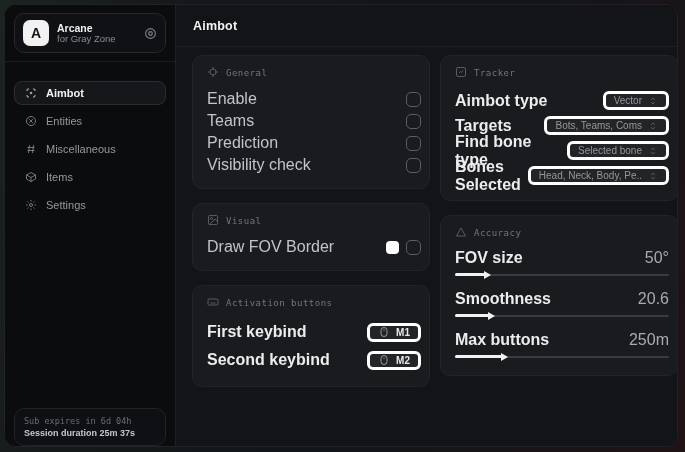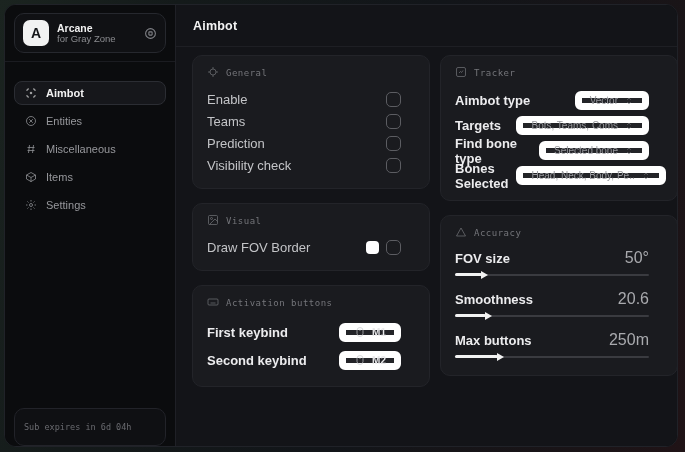--- a/index.html
+++ b/index.html
@@ -60,46 +60,46 @@
     height:42px; border-bottom:1px solid #1e1f24; display:flex; align-items:center;
     padding:0 17px;
   }
   .main-title { font-size:12.5px; font-weight:bold; color:#f4f4f4; letter-spacing:.2px; }
   .content { position:absolute; left:0; top:43px; right:0; bottom:0; }
   .col { position:absolute; top:7px; width:238px; display:flex; flex-direction:column; gap:14px; }
   .col-left  { left:16px; }
   .col-right { left:264px; }
   .card {
     background:#1a1b1f; border:1px solid #232429; border-radius:10px;
-    padding:10px 28px 12px 14px;
+    padding:10px 8px 12px 14px;
   }
   .card-header {
     display:flex; align-items:center; gap:7px;
     font-family:"DejaVu Sans Mono", monospace; font-size:9px; color:#74757a;
     letter-spacing:.5px; margin-bottom:8px;
   }
   .card-header svg { width:12px; height:12px; stroke:#74757a; fill:none; stroke-width:1.4; }
   .row { display:flex; align-items:center; justify-content:space-between; height:22px; }
-  .row-label   { font-size:13px; color:#c3c4c7; }
+  .row-label   { font-size:16px; color:#c3c4c7; }
   .row-label.bright { color:#ececee; font-weight:bold; }
   .checkbox {
     width:15px; height:15px; border:1.3px solid #5c5d62; border-radius:5px;
     background:transparent; cursor:pointer; flex:none;
   }
   .swatch { width:13px; height:13px; border-radius:4px; background:#ffffff; margin-right:7px; cursor:pointer; }
   .row-end { display:flex; align-items:center; }
   .pill {
-    background:#232428; border:7px solid #ffffff; border-radius:6px;
+    background:#232428; border:3px solid #ffffff; border-radius:6px;
     display:flex; align-items:center; gap:6px; padding:2px 8px; height:19px;
     font-size:10px; color:#96979c; cursor:pointer; white-space:nowrap;
   }
   .pill .updown svg { width:10px; height:10px; stroke:#84858a; fill:none; stroke-width:1.6; display:block; }
   .pill.keybind { color:#e9e9eb; font-weight:bold; }
   .pill.keybind svg { width:12px; height:12px; stroke:#c9cacd; fill:none; stroke-width:1.4; display:block; }
-  .tracker-row { height:25px;gap:8px; }
+  .tracker-row { height:25px; }
   
   .slider-group { margin-bottom:10px; }
   .slider-row { display:flex; align-items:center; justify-content:space-between; height:20px; }
   .slider-value { font-size:16px; color:#a9aaae; }
   .slider { position:relative; height:9px; margin-top:2px; cursor:pointer; }
   .slider-track { position:absolute; left:0; right:0; top:4px; height:1.5px; background:#3a3b40; border-radius:1px; }
   .slider-fill  { position:absolute; left:0; top:3px; height:3px; background:#f2f2f2; border-radius:2px; }
   .slider-thumb {
     position:absolute; top:0.5px; width:0; height:0; margin-left:-1px;
     border-left:7px solid #f2f2f2; border-top:4px solid transparent; border-bottom:4px solid transparent;
@@ -171,20 +171,21 @@
               <circle cx="12" cy="12" r="3"></circle>
               <path d="M12 2v3M12 19v3M2 12h3M19 12h3M4.9 4.9l2.1 2.1M17 17l2.1 2.1M19.1 4.9L17 7M7 17l-2.1 2.1"></path>
             </svg>
         </span>
         <span>Settings</span>
       </div>
     </div>
 
     <div class="footer-card">
       <div class="footer-line1">Sub expires in 6d 04h</div>
+      <div class="footer-line2">Session duration 25m 37s</div>
     </div>
   </div>
 
   <div class="main">
     <div class="main-header">
       <div class="main-title">Aimbot</div>
     </div>
 
     <div class="content">
 

